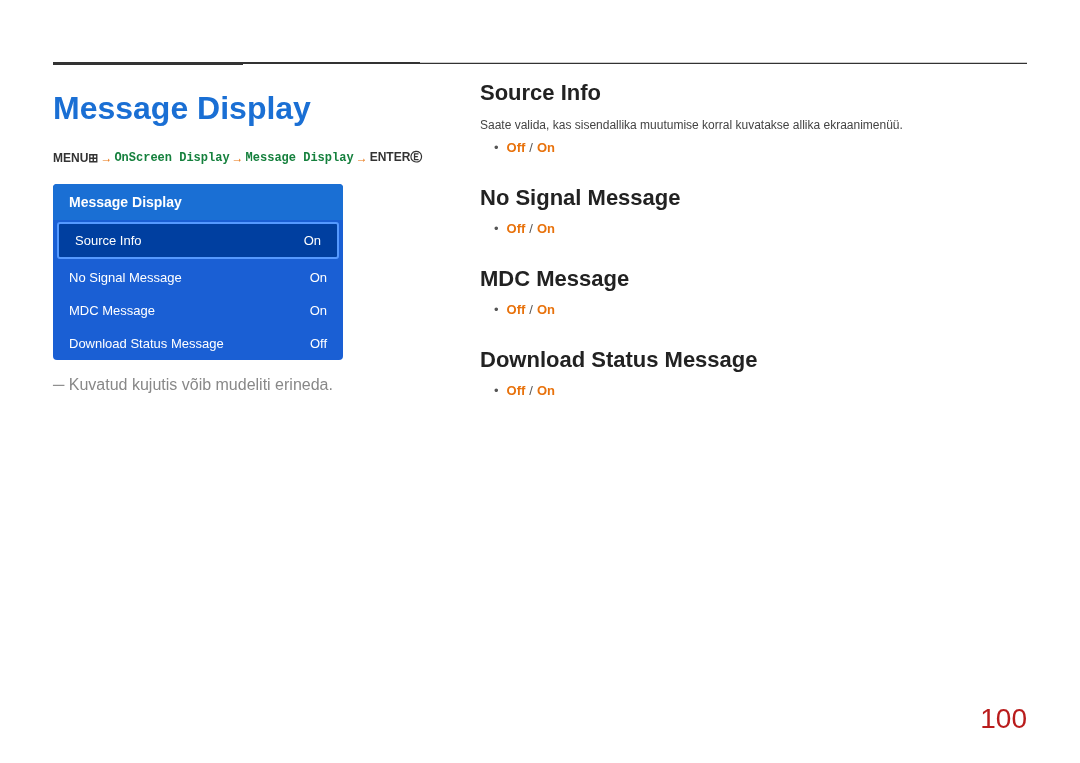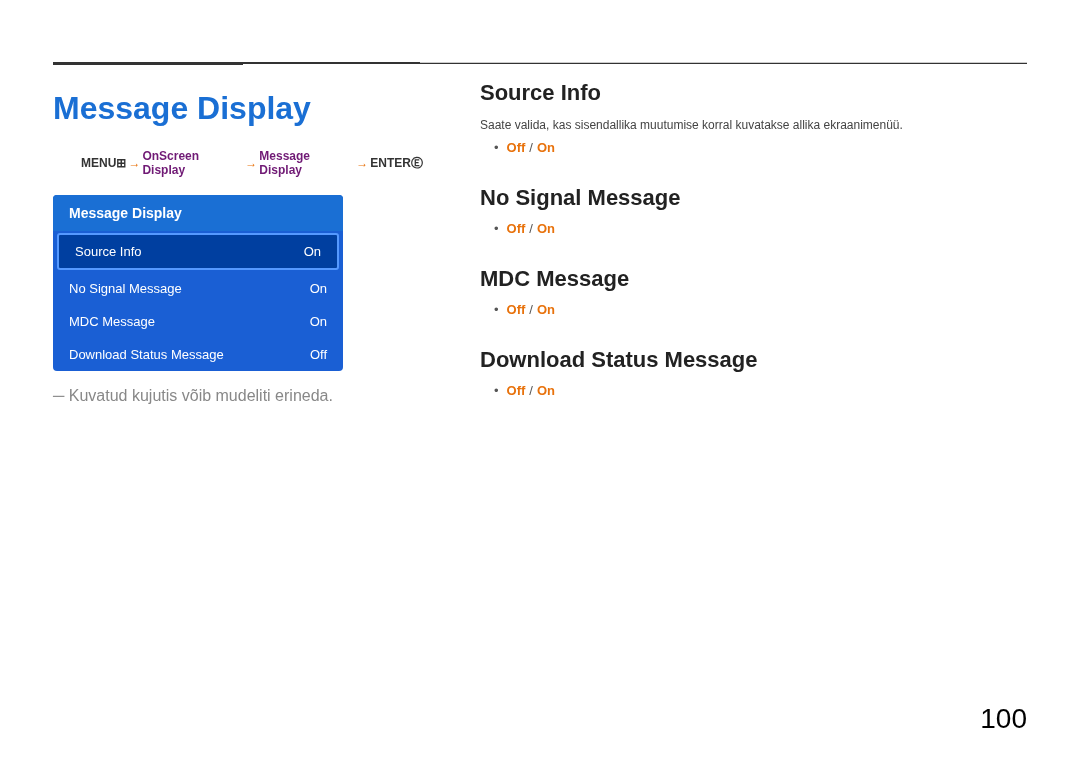--- a/index.html
+++ b/index.html
@@ -44,30 +44,30 @@
       margin-top: 10px;
     }
 
     .breadcrumb {
       font-size: 12px;
       color: #333;
       margin-bottom: 18px;
       display: flex;
       align-items: center;
       gap: 0px;
-      margin-left: 28px;
     }
     .breadcrumb .arrow {
       color: #e8720c;
       margin: 0 2px;
       font-size: 12px;
     }
     .breadcrumb .highlight {
-      color: #701a75;
-      font-weight: bold;
+      color: #15803d;
+      font-weight: bold;
+      font-family: Liberation Mono, monospace;
     }
     .breadcrumb .bold {
       font-weight: bold;
     }
 
     .menu-box {
       background: #1a5fd4;
       border-radius: 4px;
       overflow: hidden;
       width: 290px;
@@ -169,21 +169,21 @@
 
     .opt-sep {
       color: #555;
     }
 
     .page-number {
       position: absolute;
       bottom: 28px;
       right: 53px;
       font-size: 28px;
-      color: #000000;
+      color: #b91c1c;
       font-weight: 300;
       text-align: right;
     }
 
     .divider-right {
       position: absolute;
       top: 62px;
       left: 420px;
       right: 53px;
       height: 1px;

